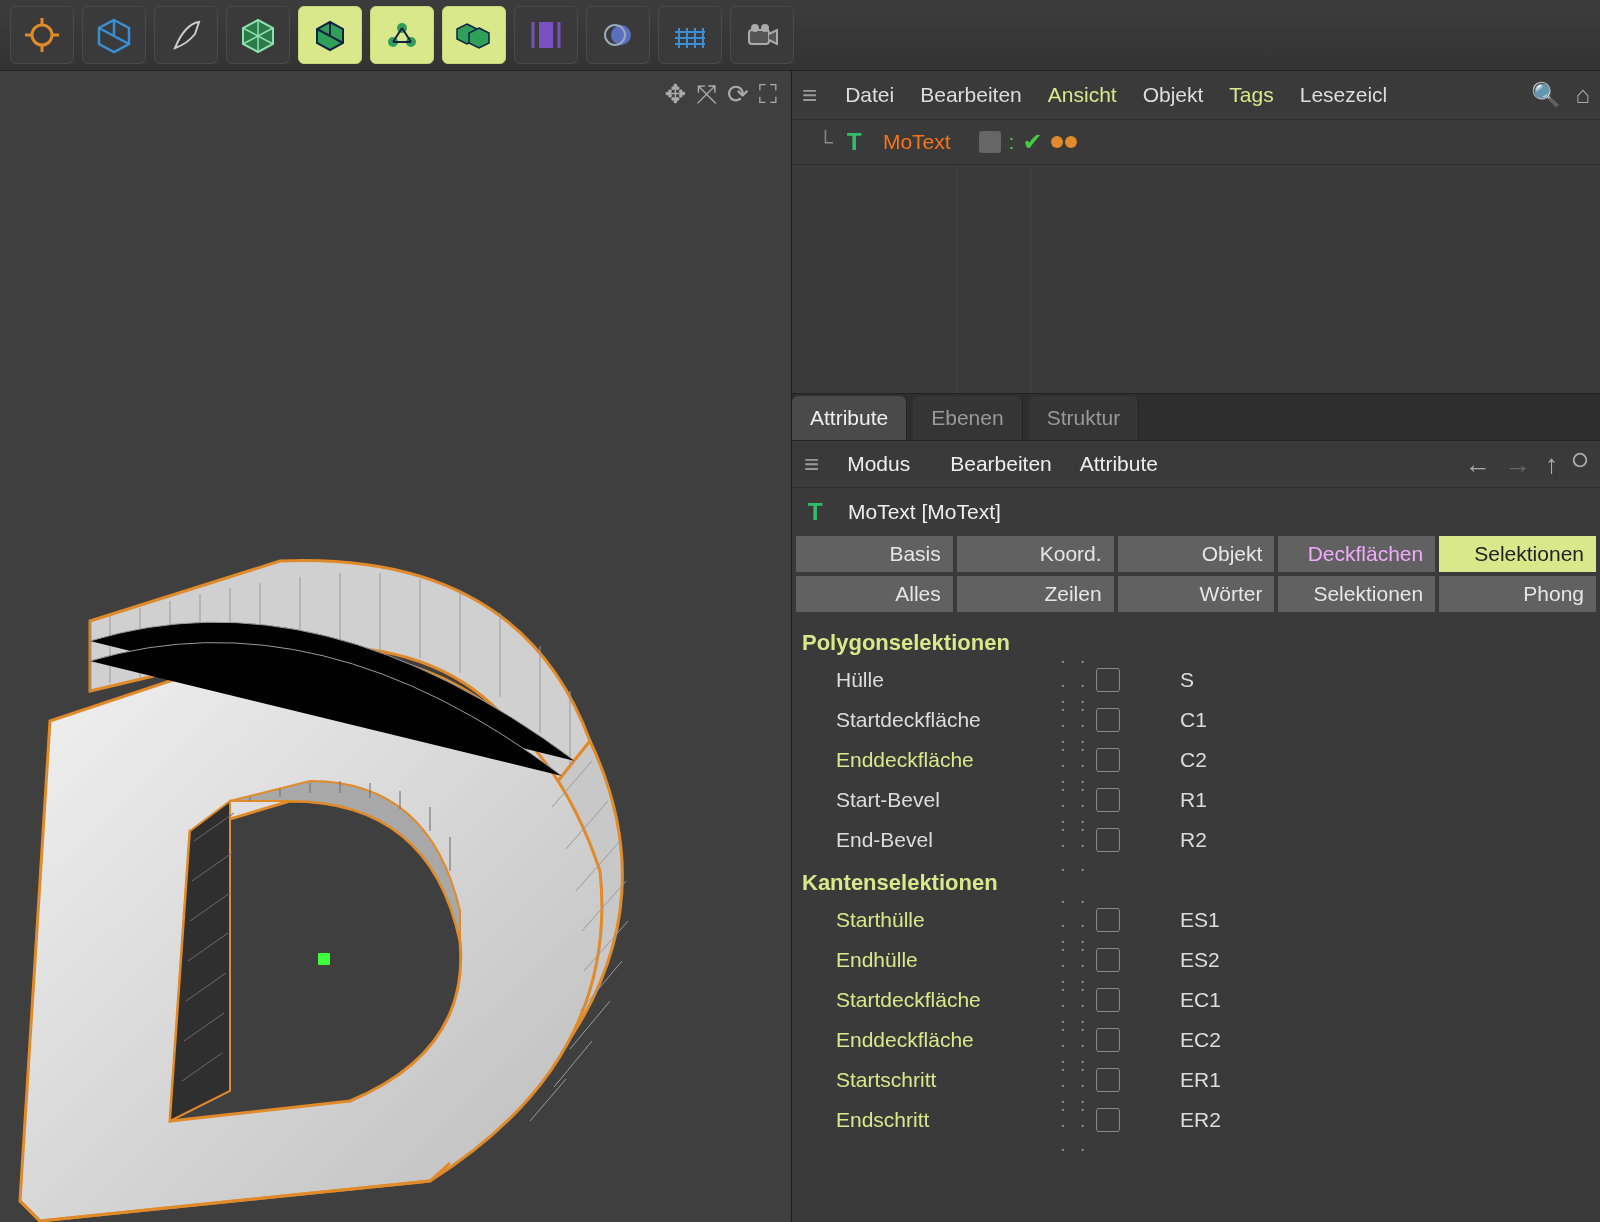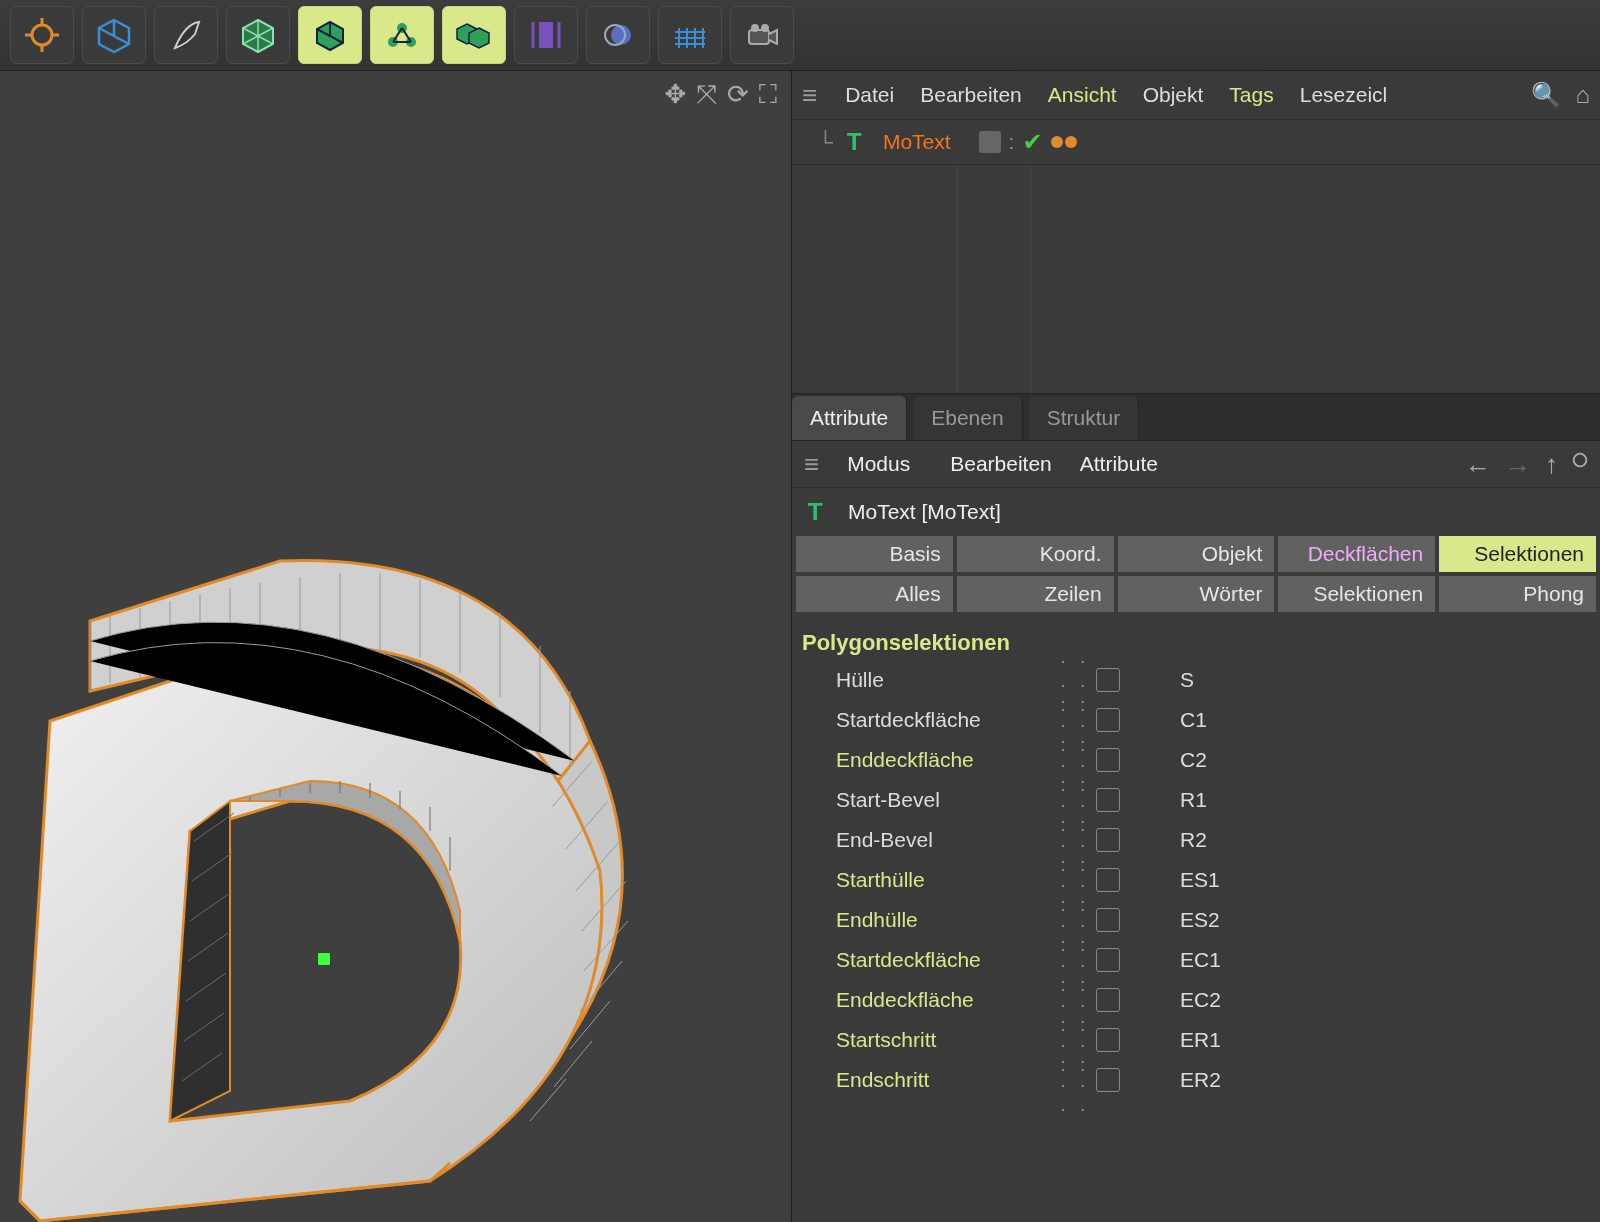--- a/index.html
+++ b/index.html
@@ -317,20 +317,21 @@
           <div class="proprow">
             <span class="lblwrap">
               <span class="lbl">End-Bevel</span>
               <span class="dots">. . . . . .</span>
             </span>
             <span class="chk"></span>
             <span class="val">R2</span>
           </div>
         </div>
 
+      <div class="sect">Kantenselektionen</div>
       <div id="edgerows">
           <div class="proprow">
             <span class="lblwrap">
               <span class="lbl hot">Starthülle</span>
               <span class="dots">. . . . . .</span>
             </span>
             <span class="chk"></span>
             <span class="val">ES1</span>
           </div>
           <div class="proprow">

